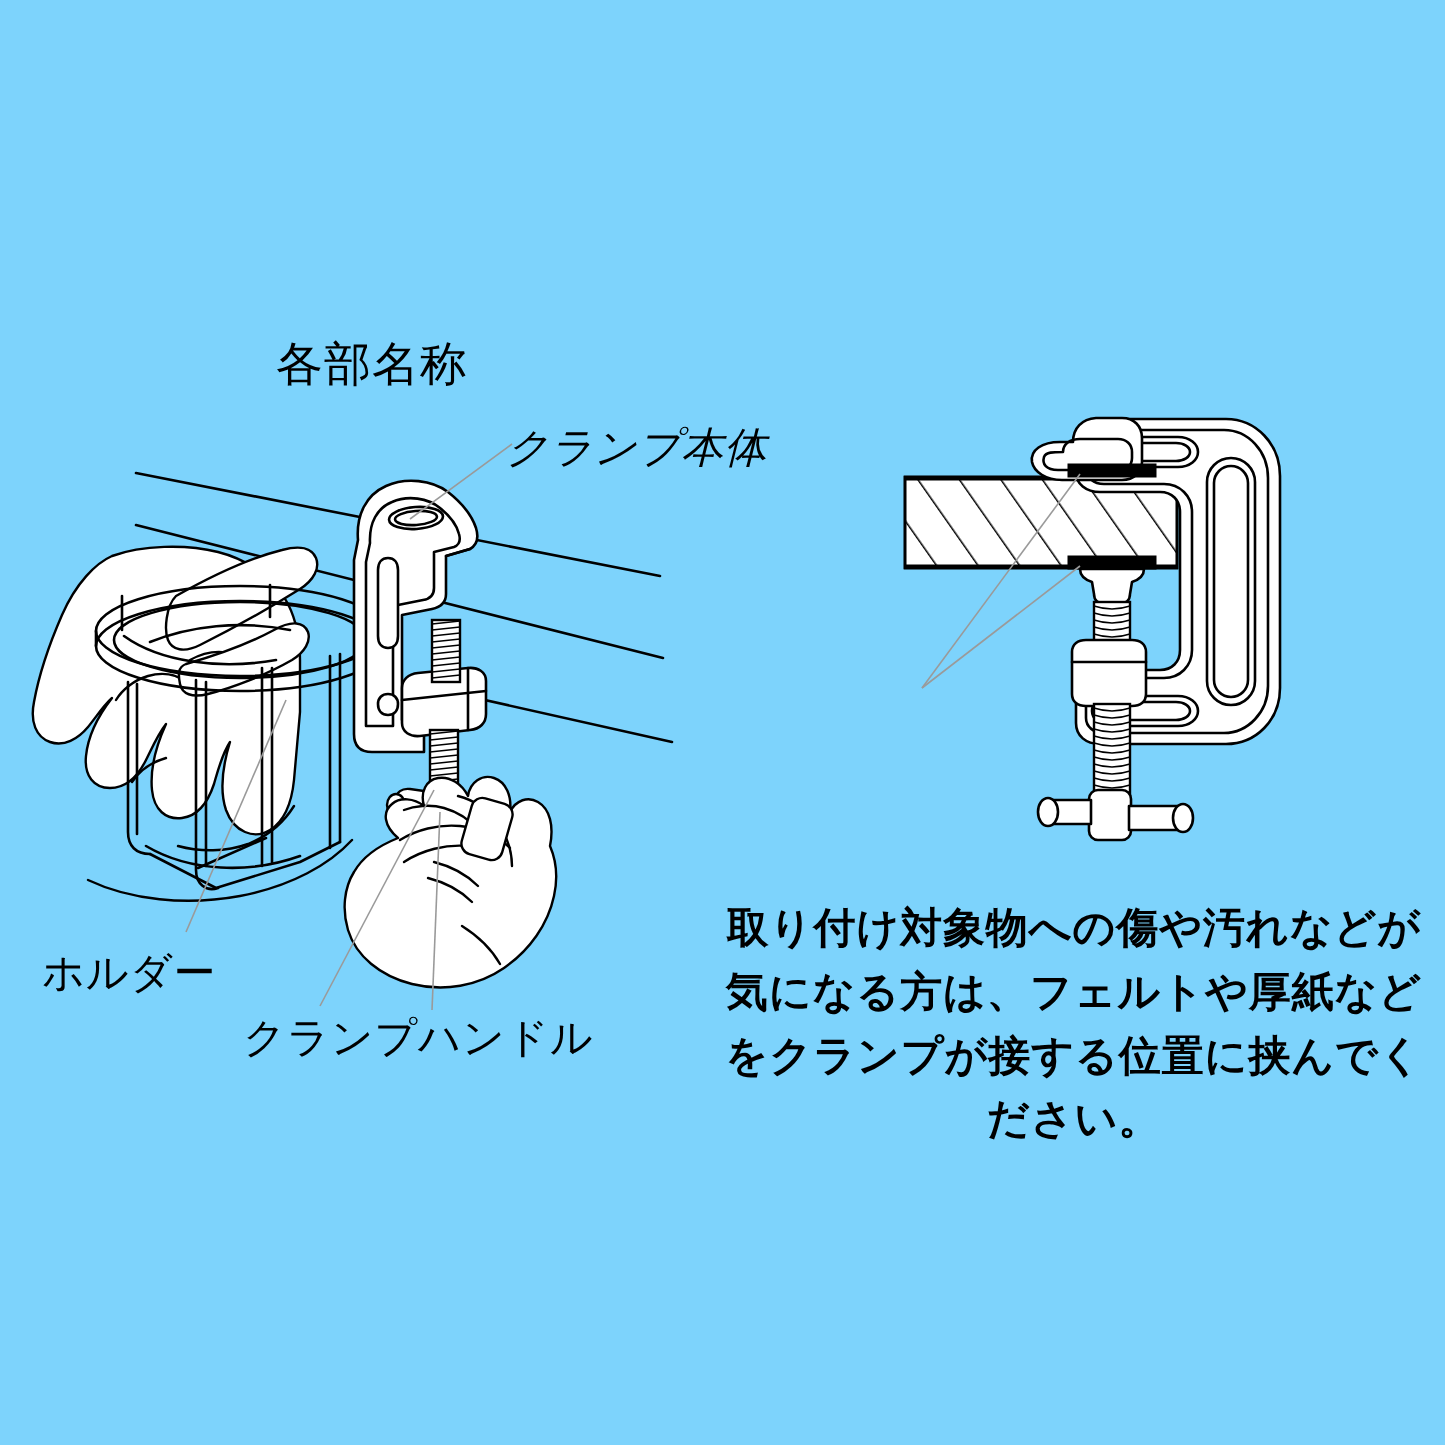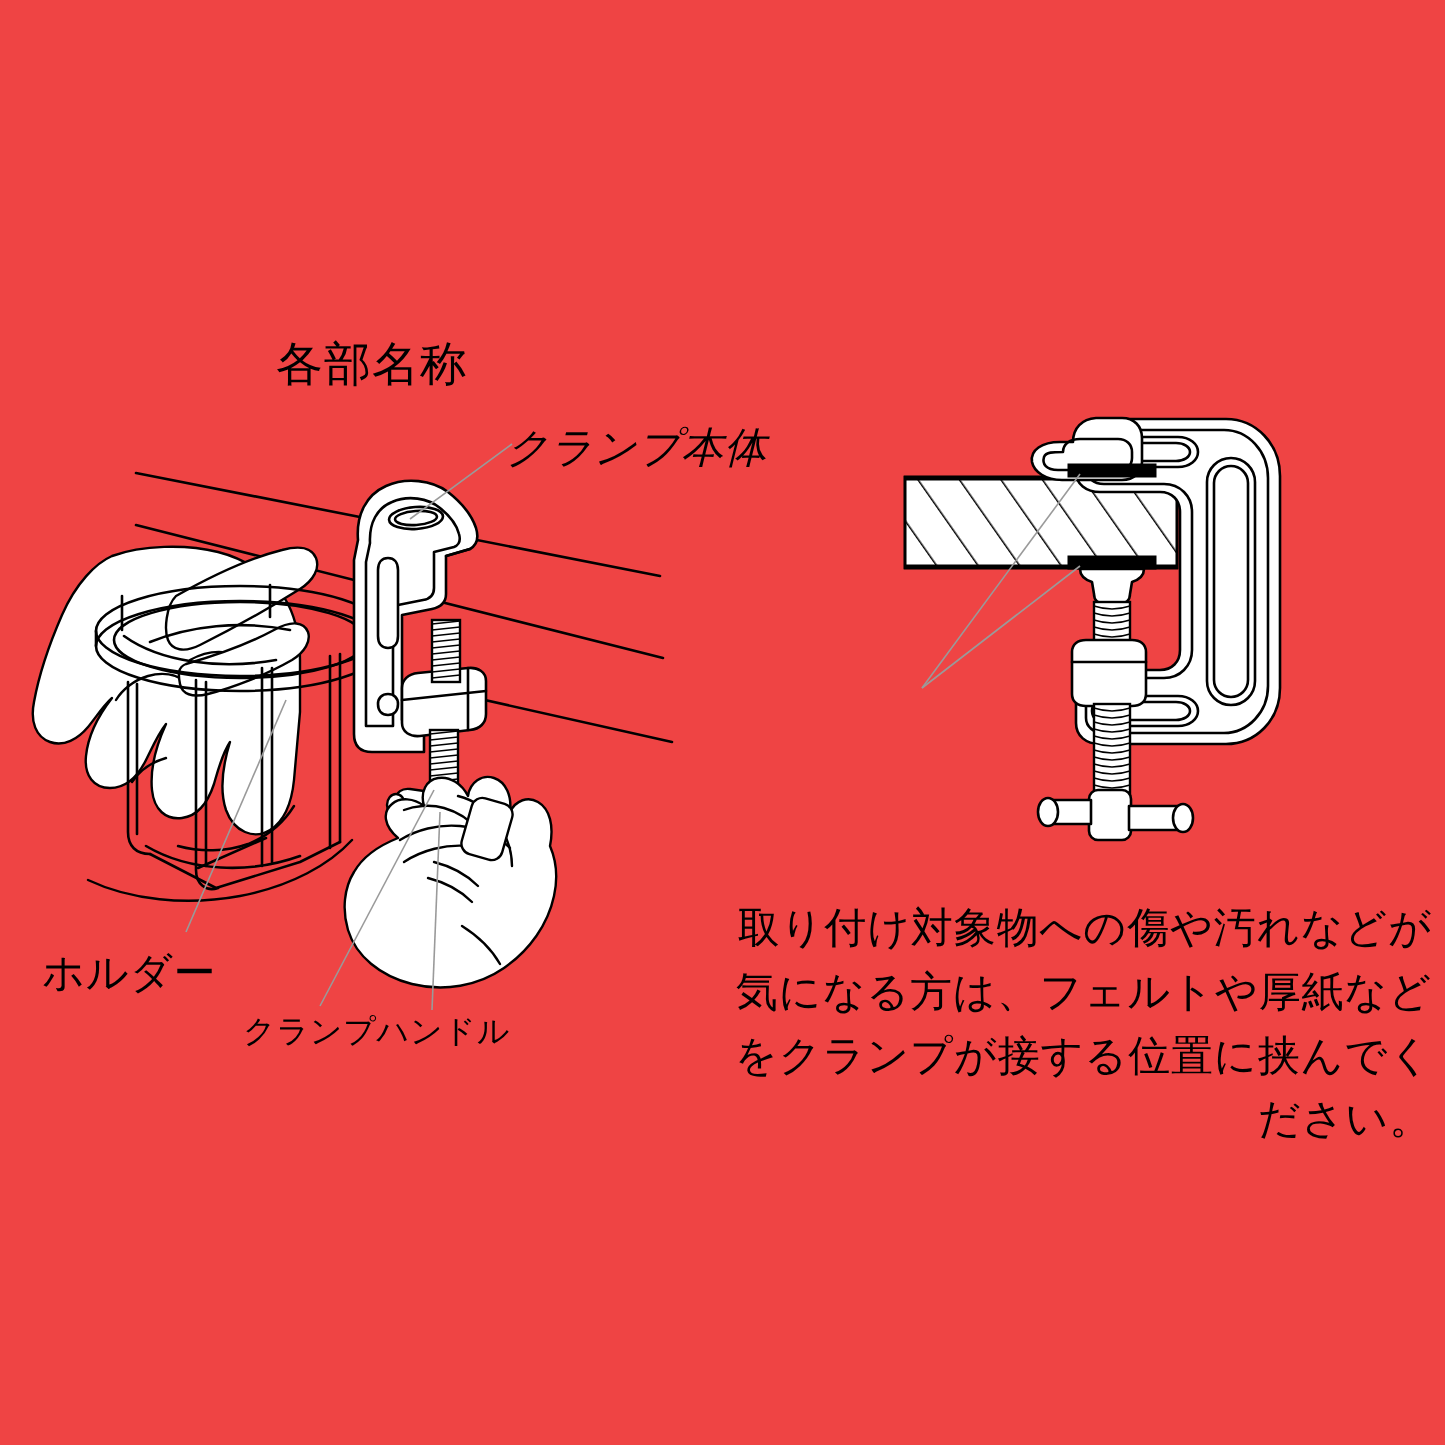--- a/index.html
+++ b/index.html
@@ -4,21 +4,21 @@
 <style>
   html, body {
     margin: 0;
     padding: 0;
     background: #ffffff;
   }
   #page {
     position: relative;
     width: 1445px;
     height: 1445px;
-    background: #ef4444;
+    background: #7dd3fc;
     overflow: hidden;
     font-family: "Liberation Sans", "DejaVu Sans", sans-serif;
   }
   .txt {
     position: absolute;
     color: #000000;
     white-space: pre;
     letter-spacing: 0.02em;
   }
   #title {
@@ -35,35 +35,36 @@
   }
   #label-holder {
     left: 42px;
     top: 945px;
     font-size: 42px;
     text-align: right;
   }
   #label-clamp-handle {
     left: 243px;
     top: 1010px;
-    font-size: 32px;
+    font-size: 42px;
   }
   #label-felt {
     left: 682px;
     top: 702px;
     font-size: 42px;
   }
   #body-paragraph {
     left: 716px;
     top: 896px;
     width: 716px;
     font-size: 42px;
     line-height: 1.52;
     white-space: normal;
-    text-align: right;
+    text-align: center;
+    font-weight: bold;
   }
   svg.art {
     position: absolute;
     left: 0;
     top: 0;
     width: 1445px;
     height: 1445px;
     pointer-events: none;
   }
 </style>

